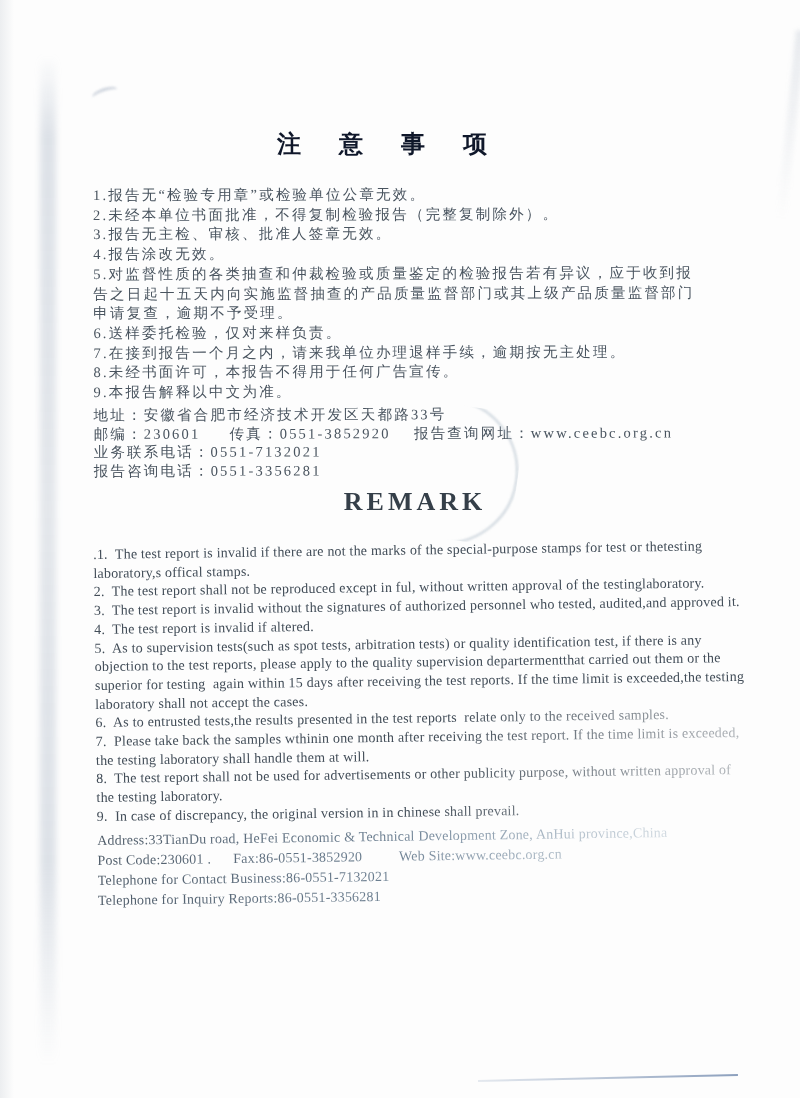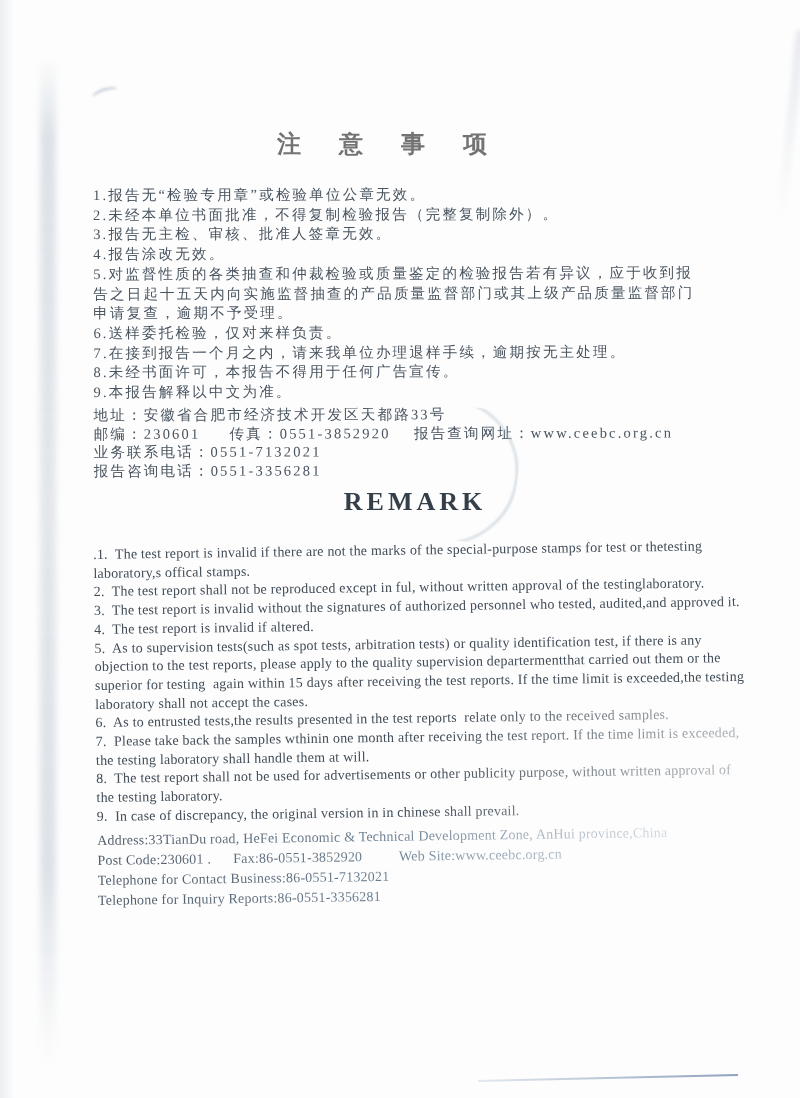--- a/index.html
+++ b/index.html
@@ -52,21 +52,21 @@
     position:absolute;left:478px;top:1080px;width:260px;height:2px;
     background:linear-gradient(90deg,rgba(90,120,160,.15),rgba(80,110,155,.65));
     transform:rotate(-1.3deg);transform-origin:left center;
     pointer-events:none;
   }
 
   
   .cn-title{
     position:absolute;top:128px;left:0;width:780px;
     text-align:center;font-size:24px;font-weight:600;
-    letter-spacing:16px;color:#737373;
+    letter-spacing:16px;color:#0f172a;
   }
   .cn-section{
     position:absolute;top:186px;left:93px;width:616px;
     transform:rotate(-.15deg);transform-origin:left top;
   }
   .cn-section p{
     margin:0;font-size:14.5px;line-height:19.7px;
     letter-spacing:2.2px;white-space:pre-wrap;color:#49545f;
   }
   .cn-contact{margin-top:3px;}

